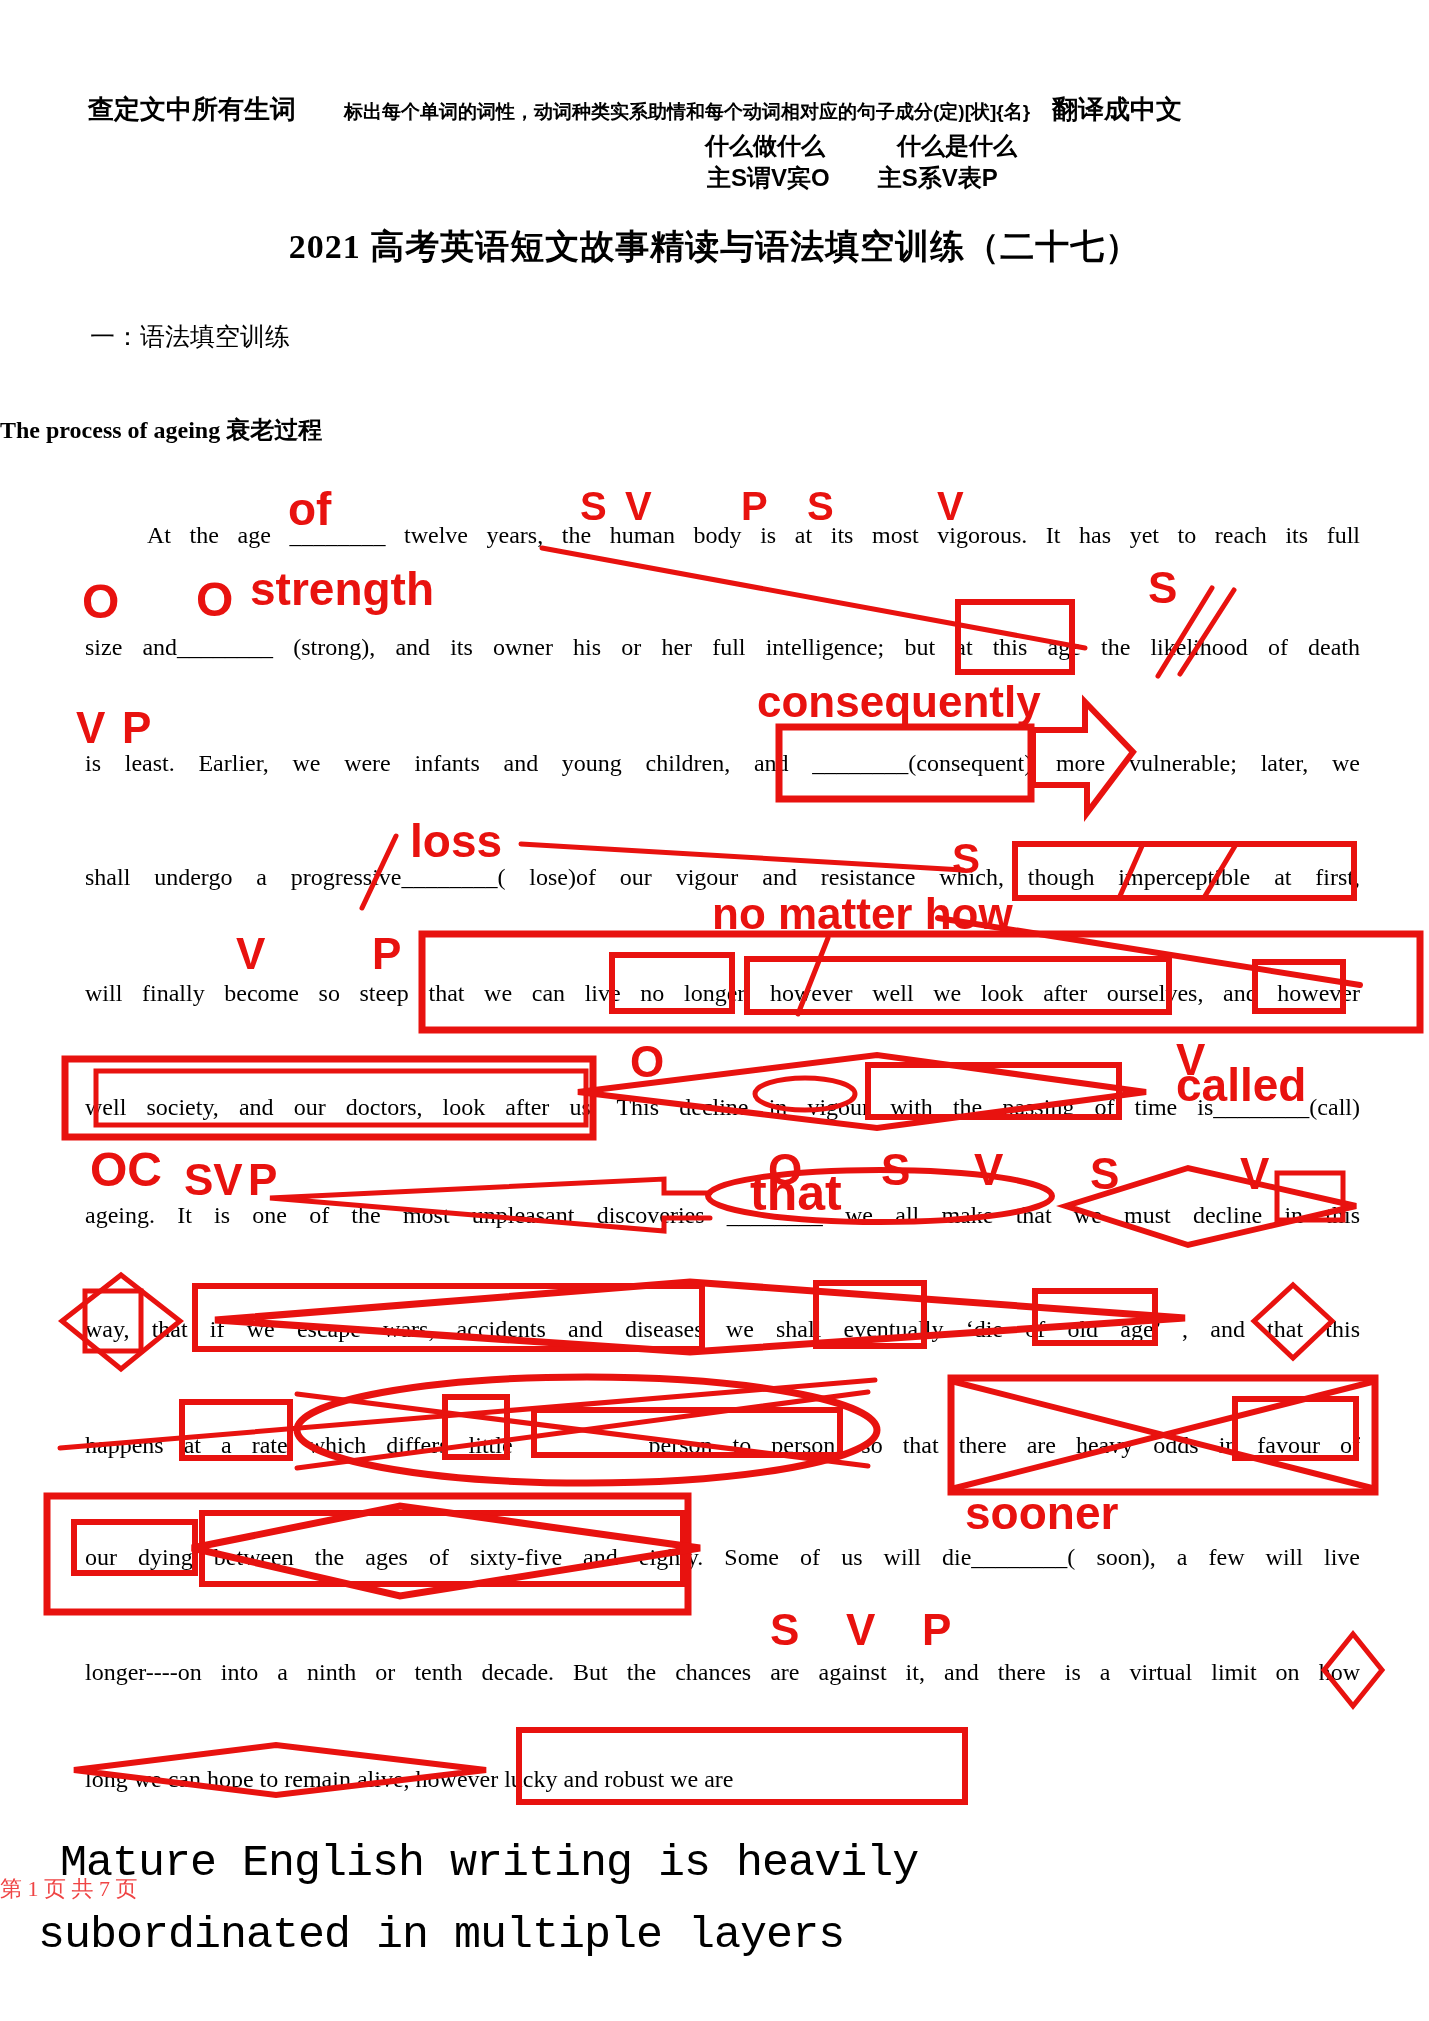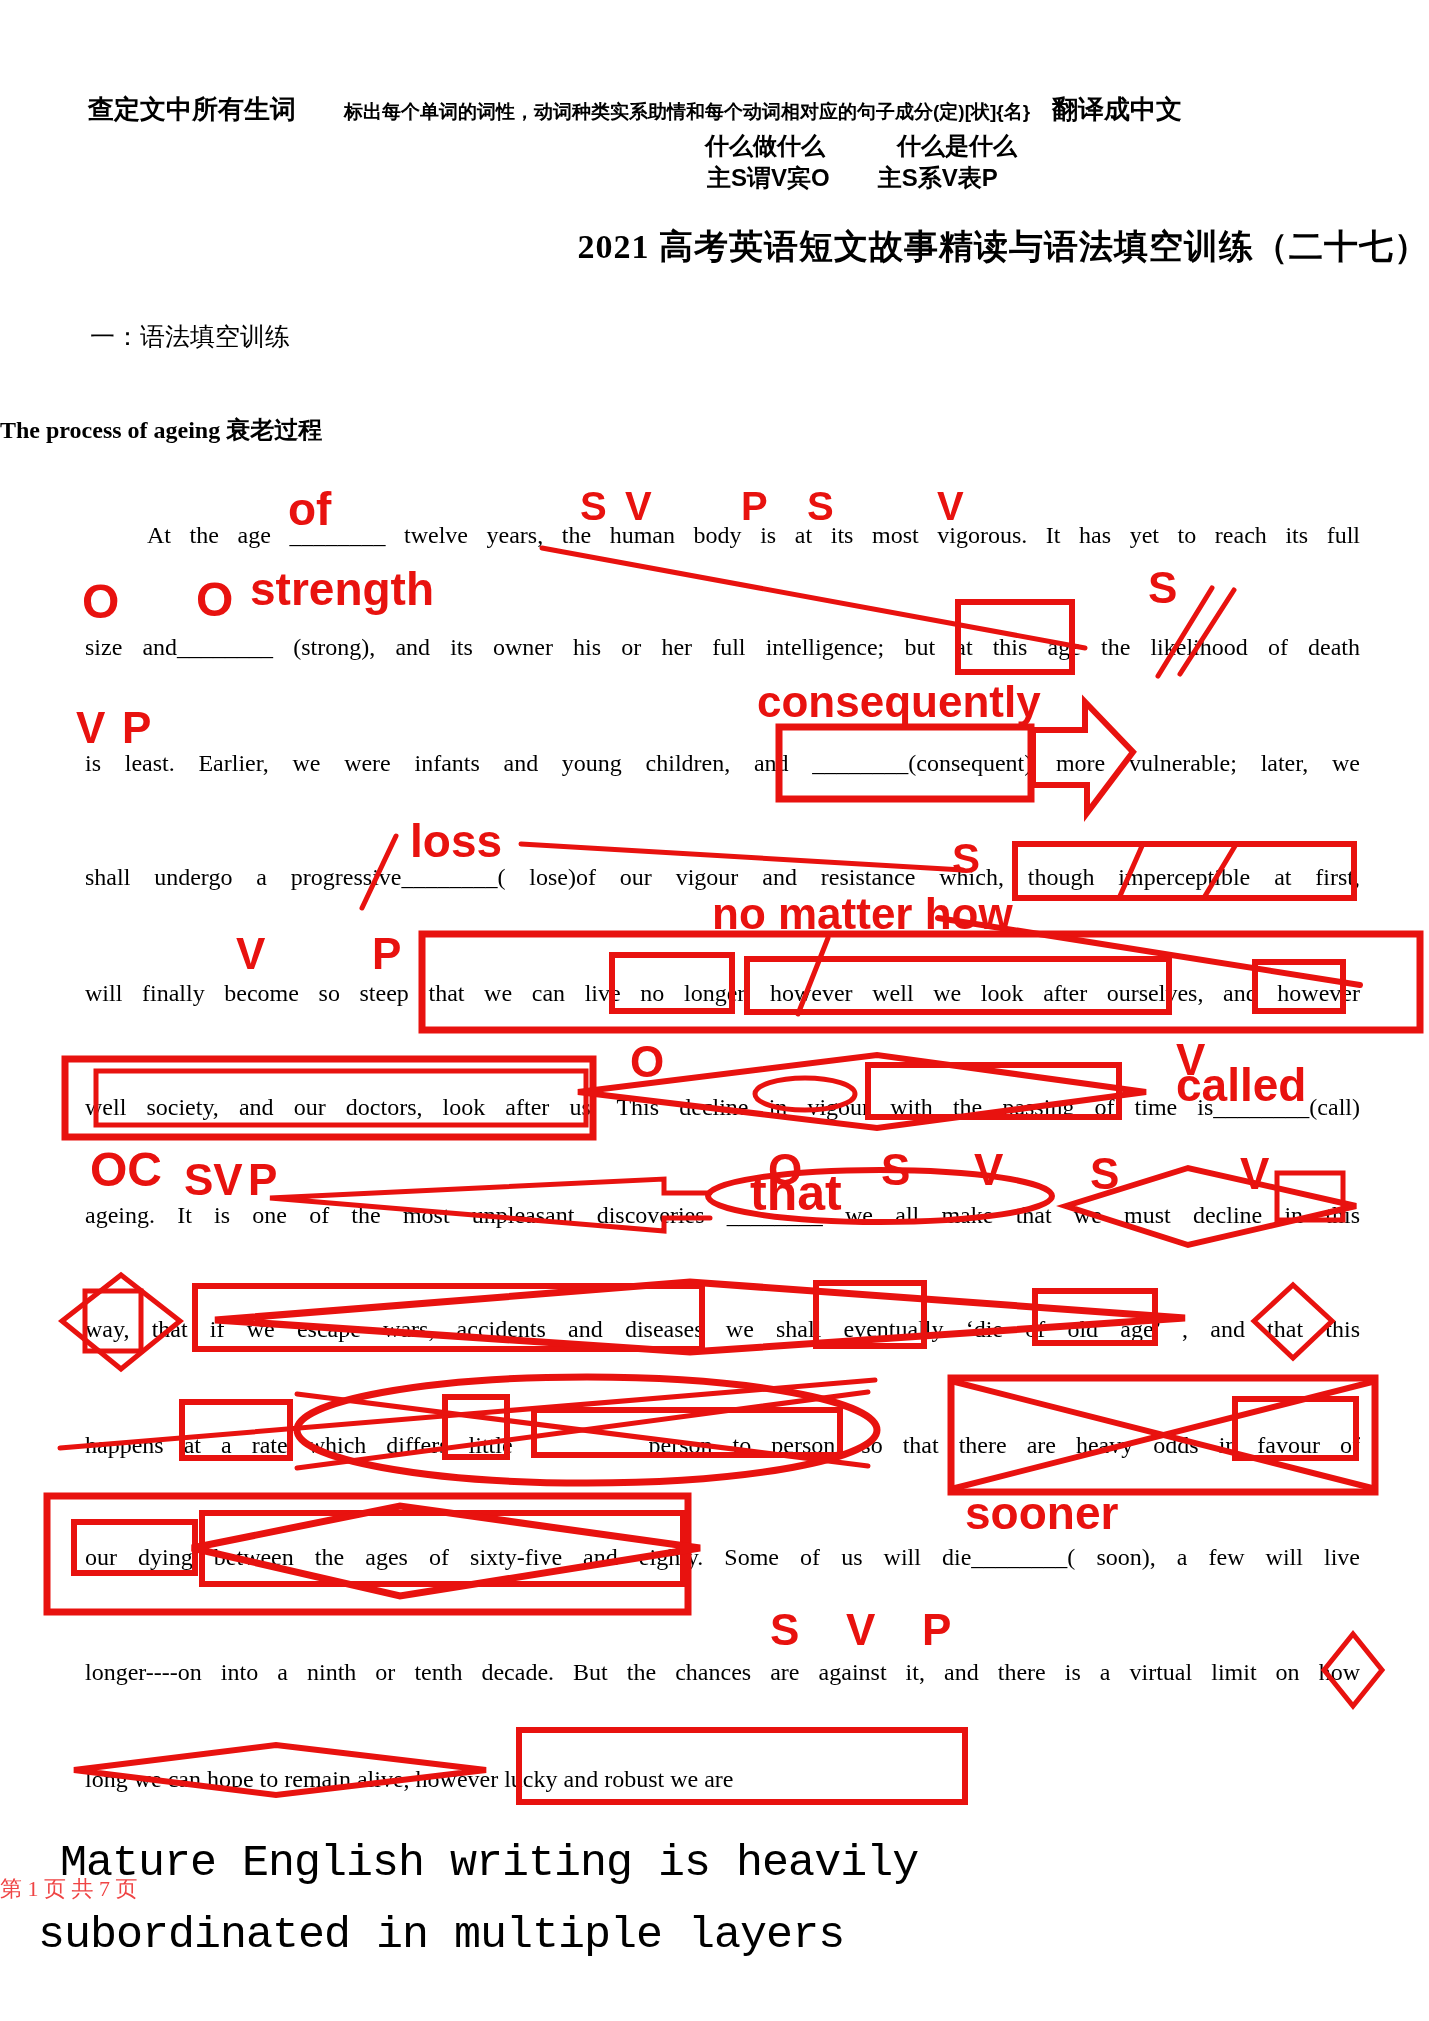--- a/index.html
+++ b/index.html
@@ -9,21 +9,21 @@
     background:#fff; overflow:hidden;
     font-family:"Liberation Serif", serif; color:var(--ink);
   }
   
   .hdr { position:absolute; font-family:"Liberation Sans", sans-serif; font-weight:bold; white-space:nowrap; }
   #hdr-p1 { left:88px;  top:92px;  font-size:26px; }
   #hdr-p2 { left:344px; top:99px;  font-size:19px; }
   #hdr-p3 { left:1052px;top:92px;  font-size:26px; }
   #hdr-row2 { left:705px; top:130px; font-size:24px; }
   #hdr-row3 { left:707px; top:162px; font-size:24px; }
-  #doc-title { position:absolute; left:0; right:0; top:224px; text-align:right;
+  #doc-title { position:absolute; left:0; right:0; top:224px; text-align:center;
     font-size:34px; font-weight:bold; font-family:"Liberation Serif", serif; letter-spacing:1px; }
   #section-heading { position:absolute; left:90px; top:320px; font-size:25px; font-family:"Liberation Sans", sans-serif;text-align:center; }
   #passage-subtitle { position:absolute; left:0; right:0; top:414px; font-size:24px; font-weight:bold; }
   
   .pline {
     position:absolute; left:85px; width:1275px; font-size:24px; line-height:34px;
     text-align:justify; text-align-last:justify; white-space:normal; z-index:2;
   }
   .pline.first { left:147px; width:1213px; }
   .pline.last  { text-align:left; text-align-last:left; }

